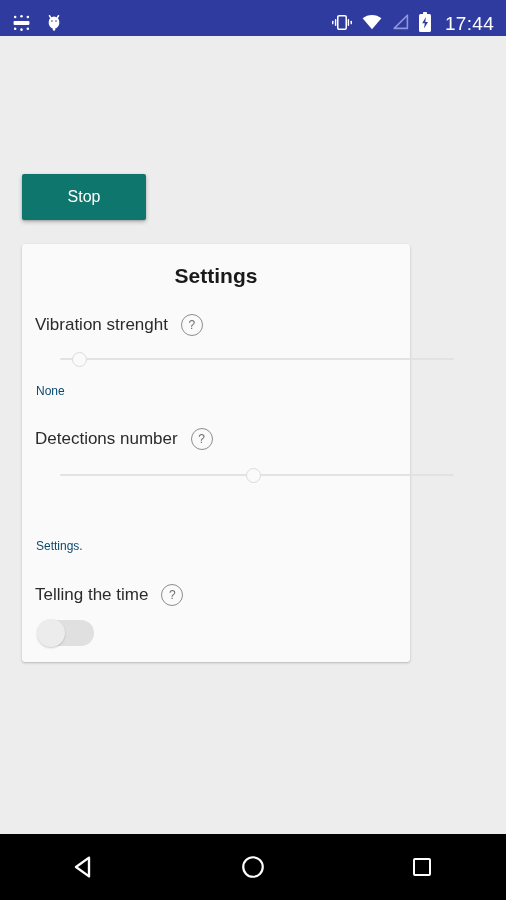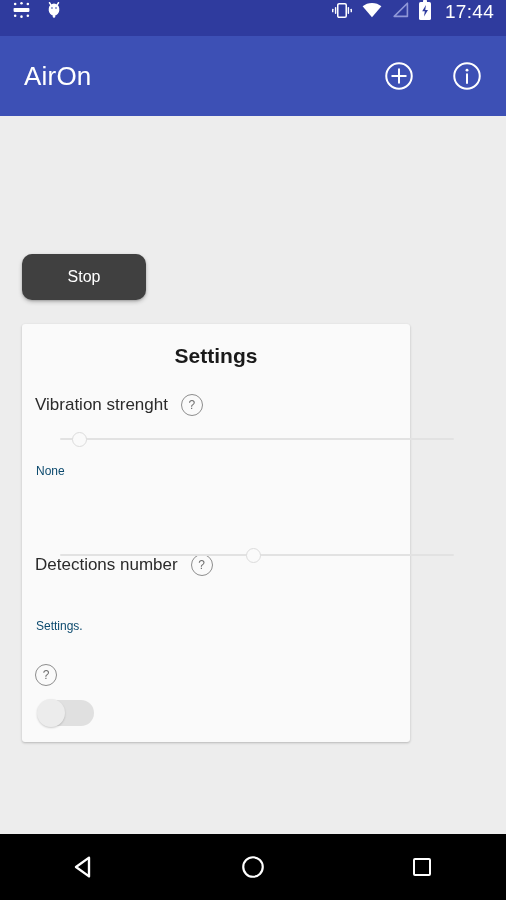--- a/index.html
+++ b/index.html
@@ -7,43 +7,43 @@
     width:506px; height:900px;
     font-family:"Liberation Sans", sans-serif;
     background:#ededed;
     overflow:hidden;
   }
   .screen { position:relative; width:506px; height:900px; display:flex; flex-direction:column; }
 
   
   .statusbar {
     height:36px; background:#2f3b9e; color:#fff;
-    display:flex; align-items:flex-start; padding:0 12px; flex:none;
+    display:flex; align-items:flex-end; padding:0 12px; flex:none;
   }
   .sb-left { display:flex; align-items:center; gap:14px; }
   .sb-right { display:flex; align-items:center; gap:9px; margin-left:auto; }
   .sb-clock { font-size:19px; letter-spacing:.3px; margin-left:4px; }
 
   
   .appbar {
     height:80px; background:#3d50b5; color:#fff;
     display:flex; align-items:center; padding:0 24px; flex:none;
   }
   .app-title { font-size:26px; font-weight:400; letter-spacing:.2px; }
   .appbar-actions { margin-left:auto; display:flex; align-items:center; gap:38px; }
   .appbar-actions svg { display:block; cursor:pointer; }
 
   
   .content { flex:1; background:#ededed; position:relative; overflow:hidden; }
 
   .stop-btn {
     position:absolute; left:22px; top:138px;
     width:124px; height:46px;
-    background:#404040; color:#fff;
-    border:none; border-radius:10px;
+    background:#0f766e; color:#fff;
+    border:none; border-radius:2px;
     font-family:"Liberation Sans", sans-serif;
     font-size:16px;
     box-shadow:0 2px 4px rgba(0,0,0,.22), 0 1px 2px rgba(0,0,0,.16);
     cursor:pointer;
   }
 
   .card {
     position:absolute; left:22px; top:208px; width:388px; height:418px;
     background:#fafafa; border-radius:3px;
     box-shadow:0 1px 3px rgba(0,0,0,.14), 0 1px 2px rgba(0,0,0,.10);
@@ -146,71 +146,54 @@
         <svg width="14" height="20" viewBox="0 0 14 20" fill="#fff">
           <rect x="5" y="0" width="4" height="2" rx="0.6"></rect>
           <rect x="1" y="2" width="12" height="18" rx="1.6"></rect>
           <path d="M7.9 5L4.2 11.2h2.6L6 16.4l4-6.5H7.3z" fill="#2f3b9e"></path>
         </svg>
       </span>
       <span class="sb-clock">17:44</span>
     </div>
   </div>
 
-  <div class="appbar">
-    <span class="app-title">AirOn</span>
-    <div class="appbar-actions">
-      <span>
-        <svg width="30" height="30" viewBox="0 0 24 24" fill="none" stroke="#fff" stroke-width="1.6">
-          <circle cx="12" cy="12" r="10.2"></circle>
-          <path d="M12 6.6v10.8M6.6 12h10.8" stroke-linecap="round"></path>
-        </svg>
-      </span>
-      <span>
-        <svg width="30" height="30" viewBox="0 0 24 24" fill="none" stroke="#fff" stroke-width="1.6">
-          <circle cx="12" cy="12" r="10.2"></circle>
-          <circle cx="12" cy="7.3" r="1.15" fill="#fff" stroke="none"></circle>
-          <path d="M12 10.6v7" stroke-linecap="round"></path>
-        </svg>
-      </span>
-    </div>
-  </div>
 
   <div class="content">
 
     <button class="stop-btn">Stop</button>
 
     <div class="card">
       <div class="card-title">Settings</div>
 
       <div class="row-label" style="position:absolute; left:13px; top:70px;">
         <span>Vibration strenght</span>
         <span class="help-icon">?</span>
       </div>
 
       <div class="slider" style="left:38px; top:104px; width:394px;">
         <div class="slider-track"></div>
         <div class="slider-thumb" style="left:12px;"></div>
       </div>
 
       <div class="value-text" style="position:absolute; left:14px; top:140px;">None</div>
 
-      <div class="row-label" style="position:absolute; left:13px; top:184px;margin-top:46px;">
+      <div class="row-label" style="position:absolute; left:13px; top:184px;">
         <span>Detections number</span>
         <span class="help-icon">?</span>
       </div>
 
       <div class="slider" style="left:38px; top:220px; width:394px;">
         <div class="slider-track"></div>
         <div class="slider-thumb" style="left:186px;"></div>
       </div>
 
       <div class="value-text" style="position:absolute; left:14px; top:295px;">Settings.</div>
 
       <div class="row-label" style="position:absolute; left:13px; top:340px;">
+        <span>Telling the time</span>
         <span class="help-icon">?</span>
       </div>
 
       <div class="switch" style="position:absolute; left:16px; top:376px;">
         <div class="knob"></div>
       </div>
     </div>
   </div>
 
   <div class="navbar">

